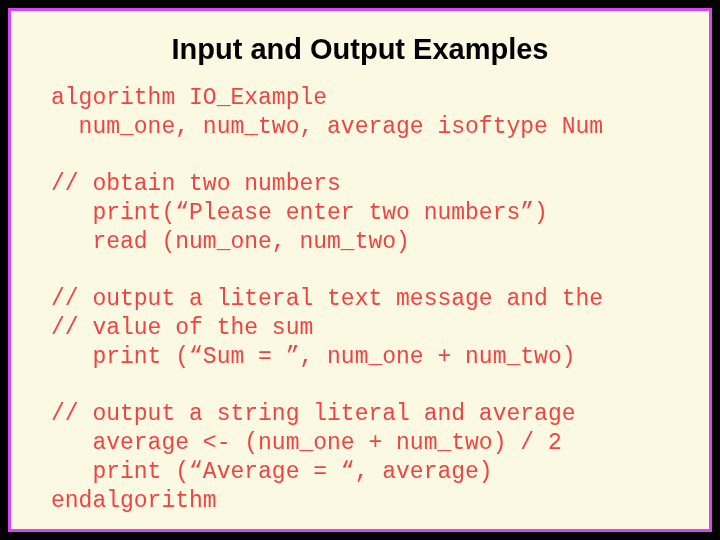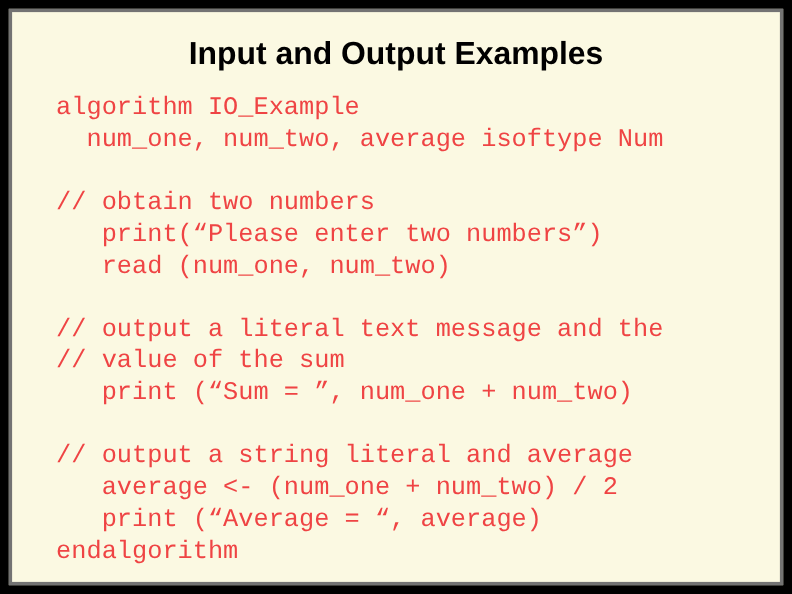--- a/index.html
+++ b/index.html
@@ -14,21 +14,21 @@
     width: 720px;
     height: 540px;
     background: #000;
     padding: 8px;
   }
   .panel {
     box-sizing: border-box;
     width: 100%;
     height: 100%;
     background: #fbf9e2;
-    border: 3px solid #737373;
+    border: 3px solid #d946ef;
     padding: 22px 40px 20px 40px;
     overflow: hidden;
   }
   .title {
     text-align: center;
     font-family: Arial, Helvetica, sans-serif;
     font-weight: 700;
     font-size: 29px;
     color: #000;
     margin: 0 0 18px 0;

